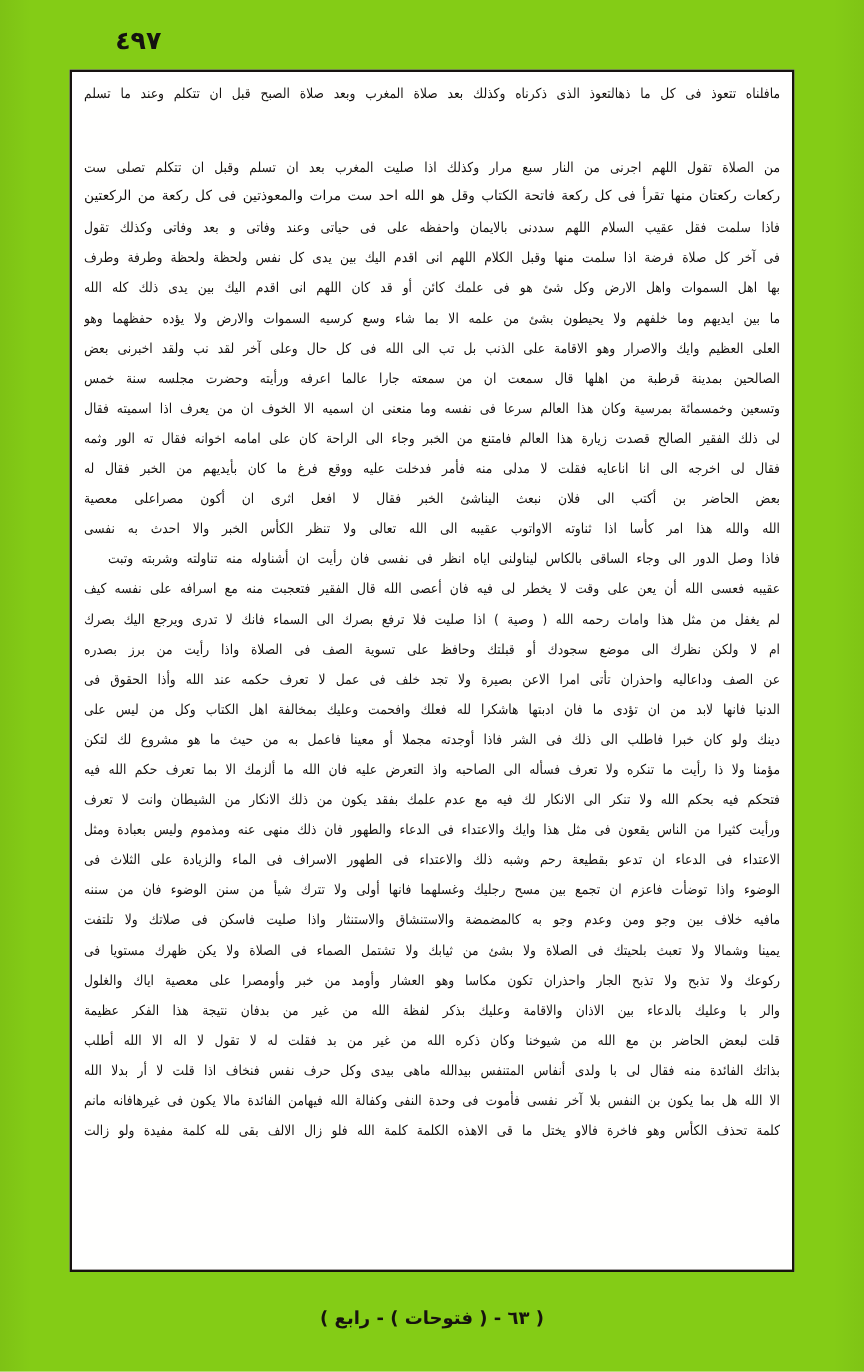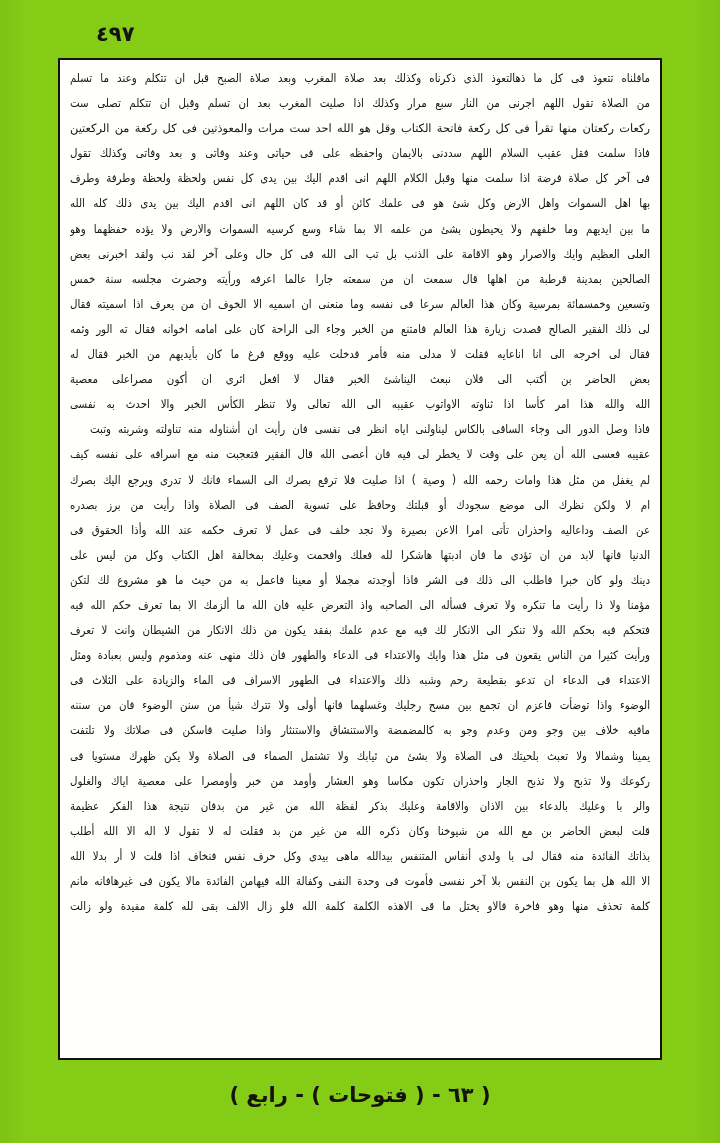--- a/index.html
+++ b/index.html
@@ -76,21 +76,21 @@
     font-stretch: condensed;
   }
   .footer {
     position: absolute;
     bottom: 36px;
     left: 0;
     width: 720px;
     text-align: center;
     direction: rtl;
     font-family: "DejaVu Sans", sans-serif;
-    font-size: 21px;
+    font-size: 15px;
     font-weight: bold;
     color: #17120f;
     letter-spacing: 1px;
   }
   
   .edge-shadow-left {
     position: absolute;
     top: 0; left: 0; width: 26px; height: 1143px;
     background: linear-gradient(to right, rgba(0,0,0,0.05), rgba(0,0,0,0));
     pointer-events: none;
@@ -109,21 +109,21 @@
 
   <div class="edge-shadow-left"></div>
   <div class="edge-shadow-right"></div>
 
   <div class="page-number">٤٩٧</div>
 
   <div class="frame">
     <div class="frame-inner">
       <div class="body-text" id="body-text">
           <span class="line" style="transform: scaleX(1);">مافلناه تتعوذ فى كل ما ذهالتعوذ الذى ذكرناه وكذلك بعد صلاة المغرب وبعد صلاة الصبح قبل ان تتكلم وعند ما تسلم</span>
-          <span class="line" style="transform: scaleX(1);">من الصلاة تقول اللهم اجرنى من النار سبع مرار وكذلك اذا صليت المغرب بعد ان تسلم وقبل ان تتكلم تصلى ست</span>
+          <span class="line" style="transform: scaleX(1); margin-top: 36px;">من الصلاة تقول اللهم اجرنى من النار سبع مرار وكذلك اذا صليت المغرب بعد ان تسلم وقبل ان تتكلم تصلى ست</span>
           <span class="line" style="transform: scaleX(1); font-family: Liberation Serif, serif;">ركعات ركعتان منها تقرأ فى كل ركعة فاتحة الكتاب وقل هو الله احد ست مرات والمعوذتين فى كل ركعة من الركعتين</span>
           <span class="line" style="transform: scaleX(1);">فاذا سلمت فقل عقيب السلام اللهم سددنى بالايمان واحفظه على فى حياتى وعند وفاتى و بعد وفاتى وكذلك تقول</span>
           <span class="line" style="transform: scaleX(1);">فى آخر كل صلاة فرضة اذا سلمت منها وقبل الكلام اللهم انى اقدم اليك بين يدى كل نفس ولحظة ولحظة وطرفة وطرف</span>
           <span class="line" style="transform: scaleX(1);">بها اهل السموات واهل الارض وكل شئ هو فى علمك كائن أو قد كان اللهم انى اقدم اليك بين يدى ذلك كله الله</span>
           <span class="line" style="transform: scaleX(1);">ما بين ايديهم وما خلفهم ولا يحيطون بشئ من علمه الا بما شاء وسع كرسيه السموات والارض ولا يؤده حفظهما وهو</span>
           <span class="line" style="transform: scaleX(1);">العلى العظيم وايك والاصرار وهو الاقامة على الذنب بل تب الى الله فى كل حال وعلى آخر لقد نب ولقد اخبرنى بعض</span>
           <span class="line" style="transform: scaleX(1);">الصالحين بمدينة قرطبة من اهلها قال سمعت ان من سمعته جارا عالما اعرفه ورأيته وحضرت مجلسه سنة خمس</span>
           <span class="line" style="transform: scaleX(1);">وتسعين وخمسمائة بمرسية وكان هذا العالم سرعا فى نفسه وما منعنى ان اسميه الا الخوف ان من يعرف اذا اسميته فقال</span>
           <span class="line" style="transform: scaleX(1);">لى ذلك الفقير الصالح قصدت زيارة هذا العالم فامتنع من الخبر وجاء الى الراحة كان على امامه اخوانه فقال ته الور وثمه</span>
           <span class="line" style="transform: scaleX(1);">فقال لى اخرجه الى انا اناعايه فقلت لا مدلى منه فأمر فدخلت عليه ووقع فرغ ما كان بأيديهم من الخبر فقال له</span>
@@ -141,20 +141,20 @@
           <span class="line" style="transform: scaleX(1);">ورأيت كثيرا من الناس يقعون فى مثل هذا وايك والاعتداء فى الدعاء والطهور فان ذلك منهى عنه ومذموم وليس بعبادة ومثل</span>
           <span class="line" style="transform: scaleX(1);">الاعتداء فى الدعاء ان تدعو بقطيعة رحم وشبه ذلك والاعتداء فى الطهور الاسراف فى الماء والزيادة على الثلاث فى</span>
           <span class="line" style="transform: scaleX(1);">الوضوء واذا توضأت فاعزم ان تجمع بين مسح رجليك وغسلهما فانها أولى ولا تترك شيأ من سنن الوضوء فان من سننه</span>
           <span class="line" style="transform: scaleX(1);">مافيه خلاف بين وجو ومن وعدم وجو به كالمضمضة والاستنشاق والاستنثار واذا صليت فاسكن فى صلاتك ولا تلتفت</span>
           <span class="line" style="transform: scaleX(1);">يمينا وشمالا ولا تعبث بلحيتك فى الصلاة ولا بشئ من ثيابك ولا تشتمل الصماء فى الصلاة ولا يكن ظهرك مستويا فى</span>
           <span class="line" style="transform: scaleX(1);">ركوعك ولا تذبح ولا تذبح الجار واحذران تكون مكاسا وهو العشار وأومد من خبر وأومصرا على معصية اياك والغلول</span>
           <span class="line" style="transform: scaleX(1);">والر با وعليك بالدعاء بين الاذان والاقامة وعليك بذكر لفظة الله من غير من بدفان نتيجة هذا الفكر عظيمة</span>
           <span class="line" style="transform: scaleX(1);">قلت لبعض الحاضر بن مع الله من شيوخنا وكان ذكره الله من غير من بد فقلت له لا تقول لا اله الا الله أطلب</span>
           <span class="line" style="transform: scaleX(1);">بذاتك الفائدة منه فقال لى با ولدى أنفاس المتنفس بيدالله ماهى بيدى وكل حرف نفس فنخاف اذا قلت لا أر بدلا الله</span>
           <span class="line" style="transform: scaleX(1);">الا الله هل بما يكون بن النفس بلا آخر نفسى فأموت فى وحدة النفى وكفالة الله فيهامن الفائدة مالا يكون فى غيرهافانه مانم</span>
-          <span class="line" style="transform: scaleX(1);">كلمة تحذف منها وهو فاخرة فالاو يختل ما قى الاهذه الكلمة كلمة الله فلو زال الالف بقى لله كلمة مفيدة ولو زالت</span>
+          <span class="line" style="transform: scaleX(1);">كلمة تحذف الكأس وهو فاخرة فالاو يختل ما قى الاهذه الكلمة كلمة الله فلو زال الالف بقى لله كلمة مفيدة ولو زالت</span>
         </div>
     </div>
   </div>
 
   <div class="footer">( ٦٣ - ( فتوحات ) - رابع )</div>
 
 </div>
 
 </body></html>

